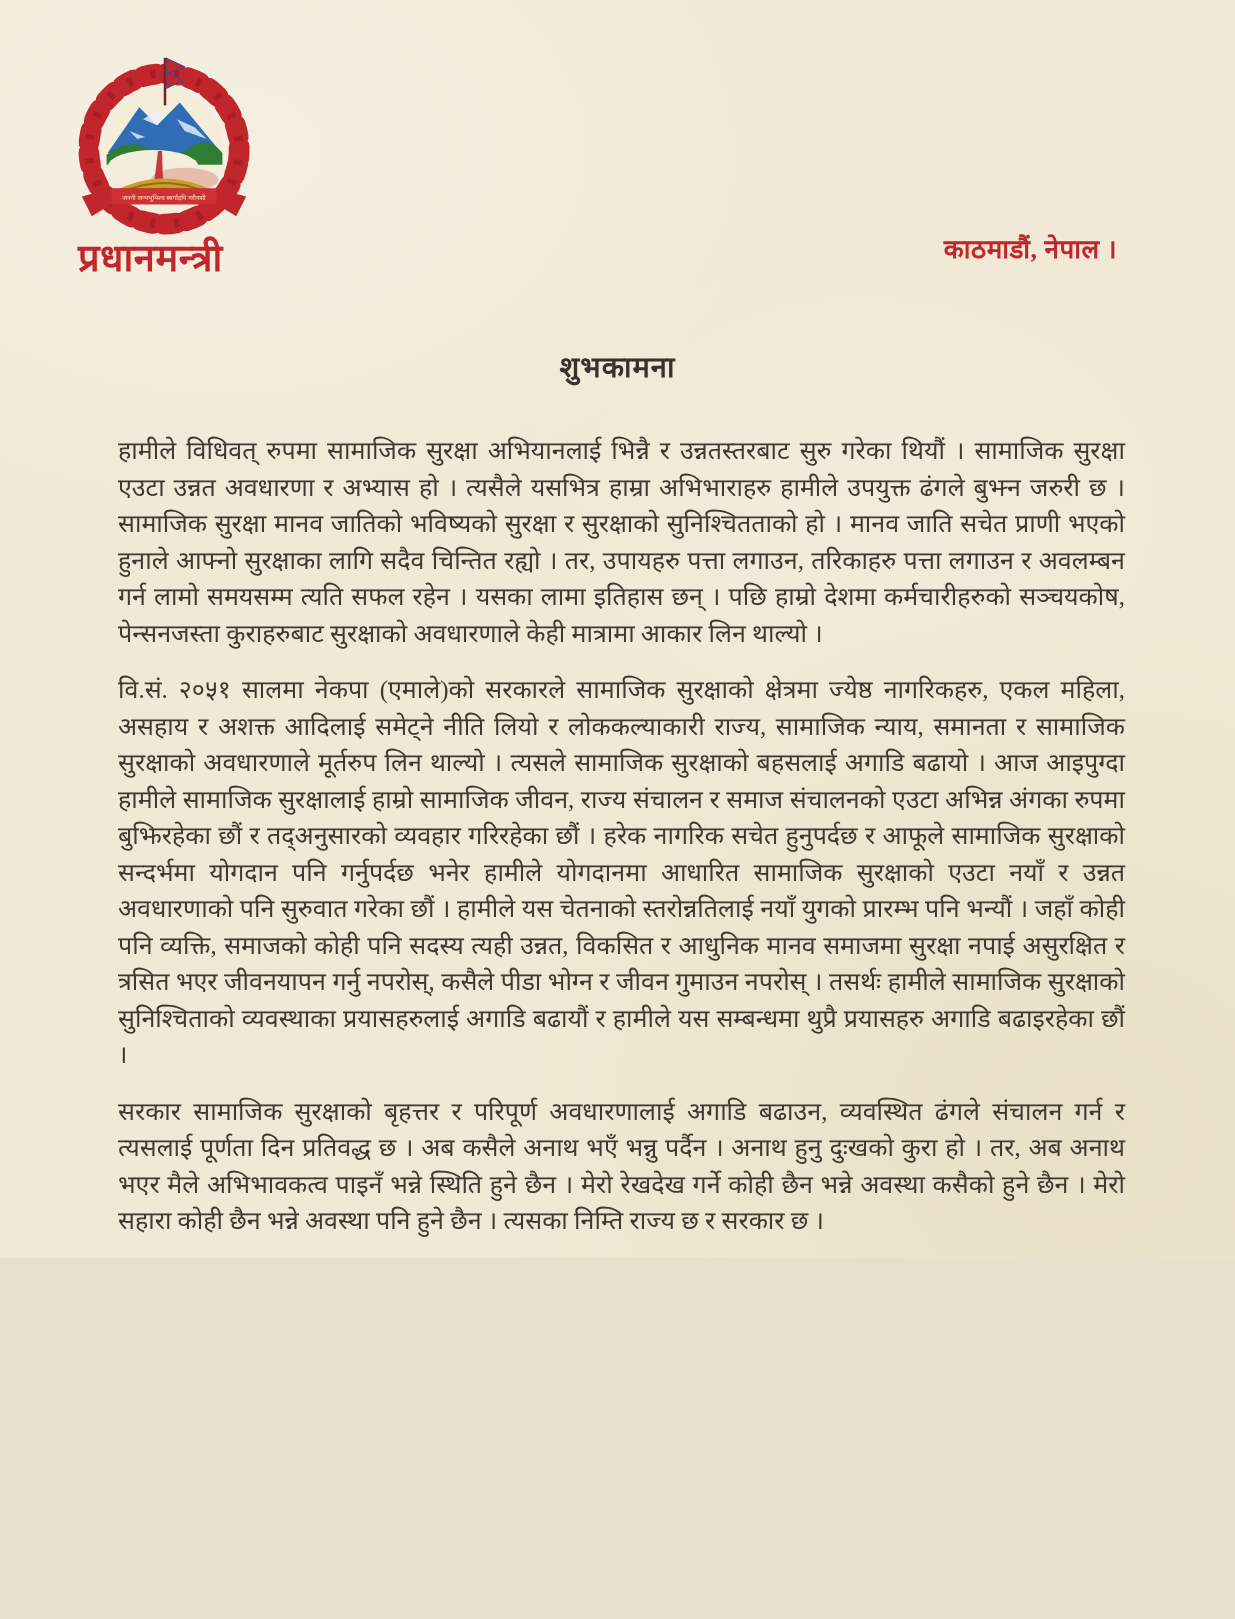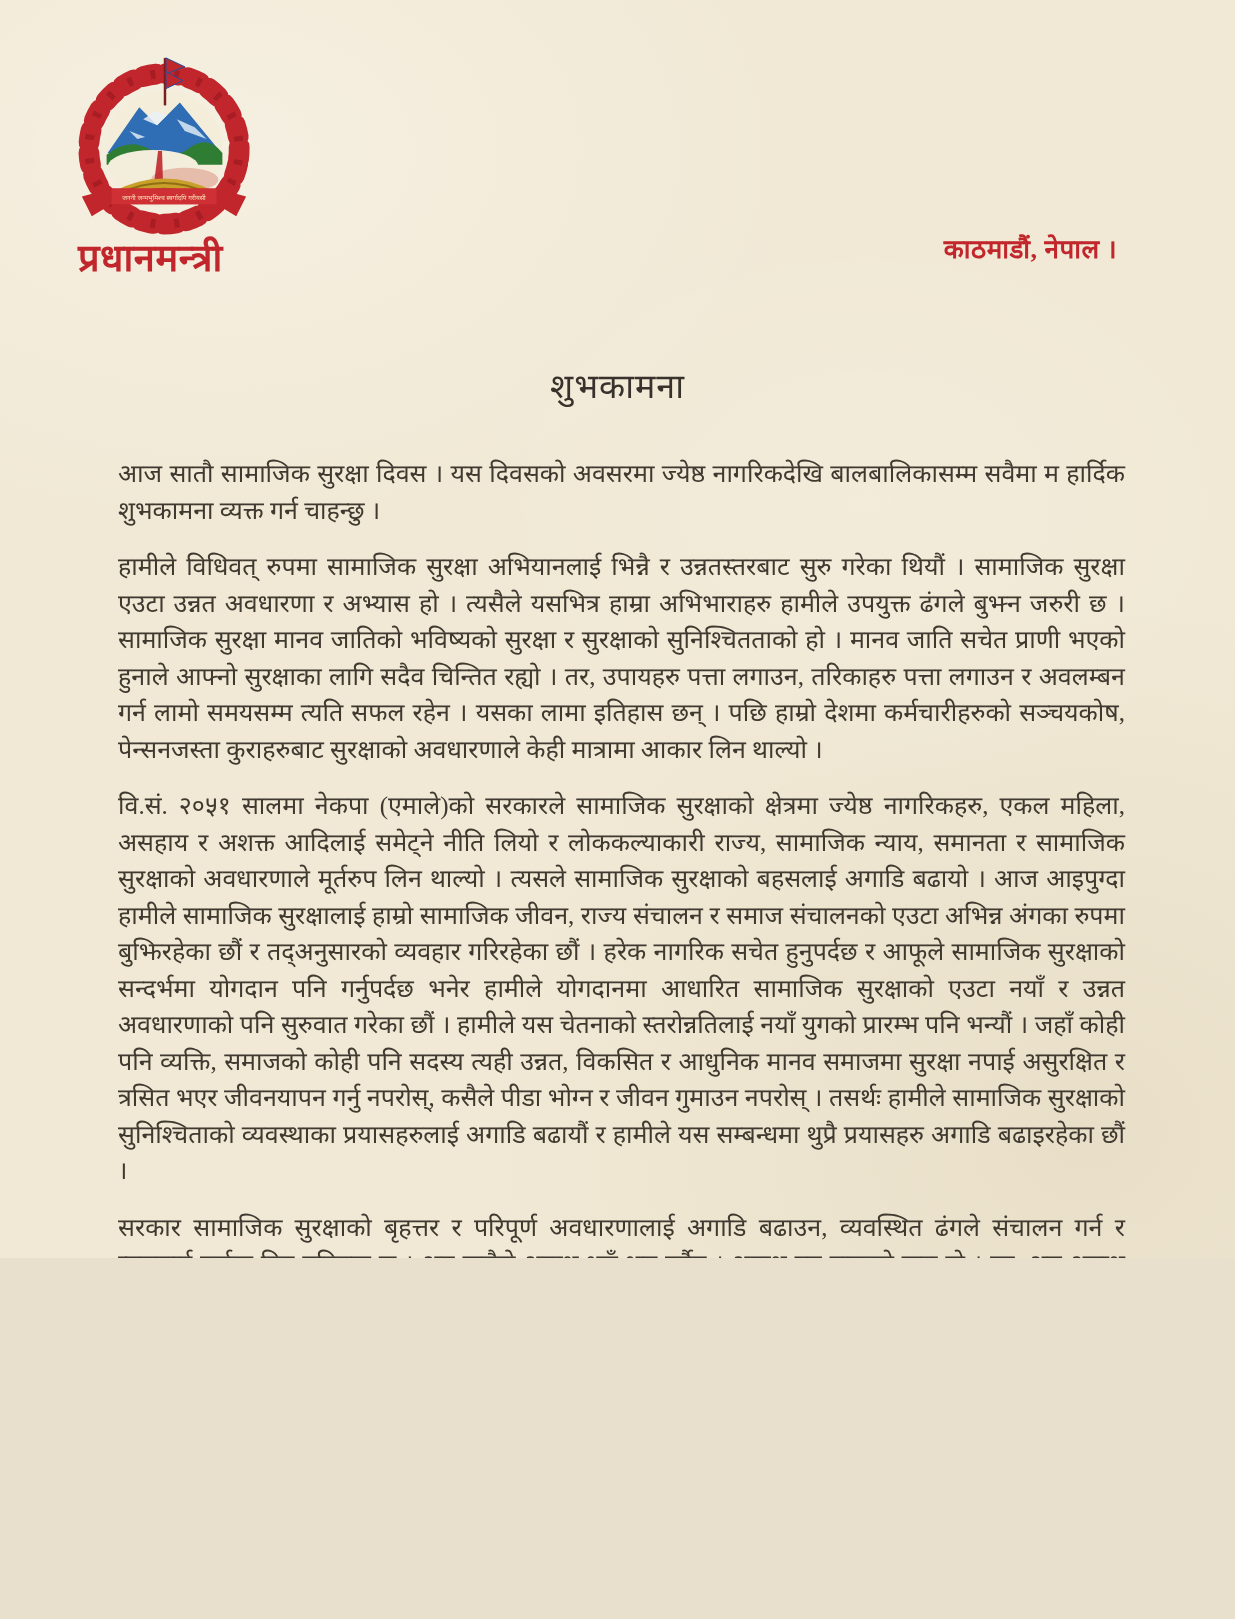--- a/index.html
+++ b/index.html
@@ -43,24 +43,24 @@
   .location {
     position: absolute;
     right: 118px;
     top: 230px;
     font-size: 26px;
     font-weight: bold;
     color: #c0262b;
     letter-spacing: 0.5px;
   }
   .letter-title {
-    margin: 52px 0 48px 0;
+    margin: 36px 0 48px 0;
     text-align: center;
-    font-size: 34px;
-    font-weight: 400;
+    font-size: 29px;
+    font-weight: 700;
     color: #37322b;
     letter-spacing: 1px;
   }
   .letter-body {
     padding: 0 110px 0 118px;
   }
   .letter-body p {
     margin: 0 0 20px 0;
     font-size: 25px;
     line-height: 36.5px;
@@ -122,19 +122,18 @@
       </svg>
     </div>
 
     <div class="office-title">प्रधानमन्त्री</div>
     <div class="location">काठमाडौं, नेपाल ।</div>
   </div>
 
   <h1 class="letter-title">शुभकामना</h1>
 
   <div class="letter-body">
-    <p>आज सातौ सामाजिक सुरक्षा दिवस । यस दिवसको अवसरमा ज्येष्ठ नागरिकदेखि बालबालिकासम्म सवैमा म हार्दिक शुभकामना व्यक्त गर्न चाहन्छु ।</p>
     <p>हामीले विधिवत् रुपमा सामाजिक सुरक्षा अभियानलाई भिन्नै र उन्नतस्तरबाट सुरु गरेका थियौं । सामाजिक सुरक्षा एउटा उन्नत अवधारणा र अभ्यास हो । त्यसैले यसभित्र हाम्रा अभिभाराहरु हामीले उपयुक्त ढंगले बुझ्न जरुरी छ । सामाजिक सुरक्षा मानव जातिको भविष्यको सुरक्षा र सुरक्षाको सुनिश्चितताको हो । मानव जाति सचेत प्राणी भएको हुनाले आफ्नो सुरक्षाका लागि सदैव चिन्तित रह्यो । तर, उपायहरु पत्ता लगाउन, तरिकाहरु पत्ता लगाउन र अवलम्बन गर्न लामो समयसम्म त्यति सफल रहेन । यसका लामा इतिहास छन् । पछि हाम्रो देशमा कर्मचारीहरुको सञ्चयकोष, पेन्सनजस्ता कुराहरुबाट सुरक्षाको अवधारणाले केही मात्रामा आकार लिन थाल्यो ।</p>
     <p>वि.सं. २०५१ सालमा नेकपा (एमाले)को सरकारले सामाजिक सुरक्षाको क्षेत्रमा ज्येष्ठ नागरिकहरु, एकल महिला, असहाय र अशक्त आदिलाई समेट्ने नीति लियो र लोककल्याकारी राज्य, सामाजिक न्याय, समानता र सामाजिक सुरक्षाको अवधारणाले मूर्तरुप लिन थाल्यो । त्यसले सामाजिक सुरक्षाको बहसलाई अगाडि बढायो । आज आइपुग्दा हामीले सामाजिक सुरक्षालाई हाम्रो सामाजिक जीवन, राज्य संचालन र समाज संचालनको एउटा अभिन्न अंगका रुपमा बुझिरहेका छौं र तद्अनुसारको व्यवहार गरिरहेका छौं । हरेक नागरिक सचेत हुनुपर्दछ र आफूले सामाजिक सुरक्षाको सन्दर्भमा योगदान पनि गर्नुपर्दछ भनेर हामीले योगदानमा आधारित सामाजिक सुरक्षाको एउटा नयाँ र उन्नत अवधारणाको पनि सुरुवात गरेका छौं । हामीले यस चेतनाको स्तरोन्नतिलाई नयाँ युगको प्रारम्भ पनि भन्यौं । जहाँ कोही पनि व्यक्ति, समाजको कोही पनि सदस्य त्यही उन्नत, विकसित र आधुनिक मानव समाजमा सुरक्षा नपाई असुरक्षित र त्रसित भएर जीवनयापन गर्नु नपरोस्, कसैले पीडा भोग्न र जीवन गुमाउन नपरोस् । तसर्थः हामीले सामाजिक सुरक्षाको सुनिश्चिताको व्यवस्थाका प्रयासहरुलाई अगाडि बढायौं र हामीले यस सम्बन्धमा थुप्रै प्रयासहरु अगाडि बढाइरहेका छौं ।</p>
     <p>सरकार सामाजिक सुरक्षाको बृहत्तर र परिपूर्ण अवधारणालाई अगाडि बढाउन, व्यवस्थित ढंगले संचालन गर्न र त्यसलाई पूर्णता दिन प्रतिवद्ध छ । अब कसैले अनाथ भएँ भन्नु पर्दैन । अनाथ हुनु दुःखको कुरा हो । तर, अब अनाथ भएर मैले अभिभावकत्व पाइनँ भन्ने स्थिति हुने छैन । मेरो रेखदेख गर्ने कोही छैन भन्ने अवस्था कसैको हुने छैन । मेरो सहारा कोही छैन भन्ने अवस्था पनि हुने छैन । त्यसका निम्ति राज्य छ र सरकार छ ।</p>
   </div>
 
 </div>
 
 </body></html>

